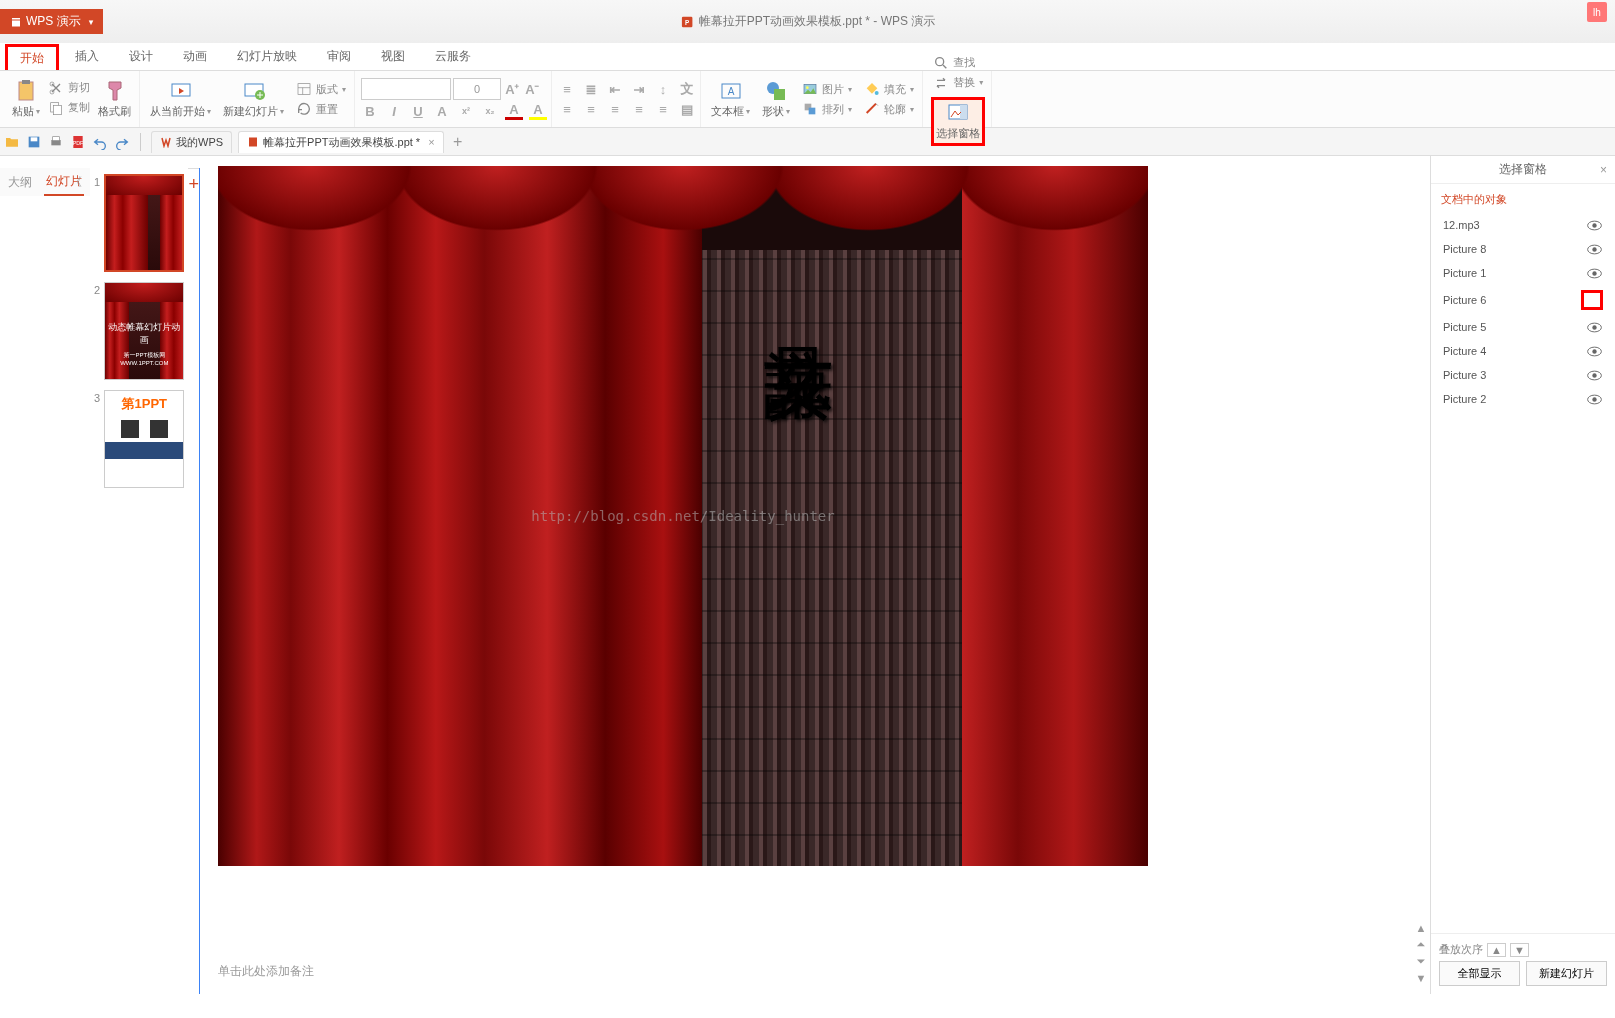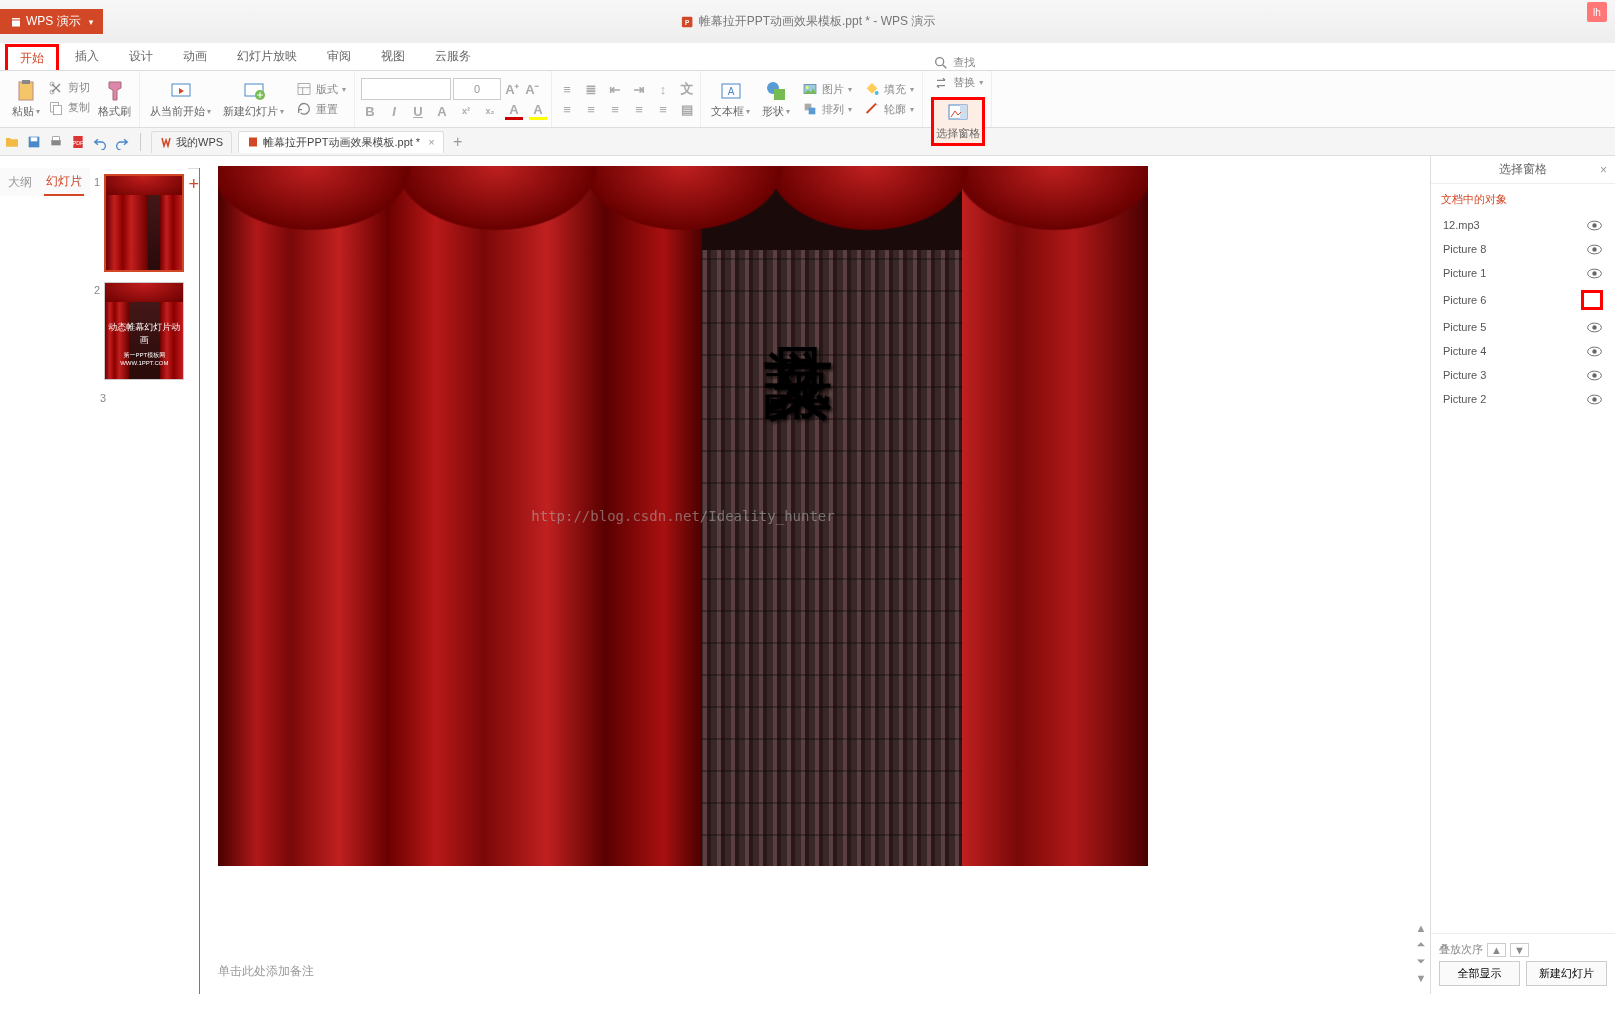--- a/index.html
+++ b/index.html
@@ -408,20 +408,31 @@
             <div class="curtain-r" style="width:30%;"></div>
             <div class="curtain-top"></div>
           <div class="thumb2-txt">
               <div>动态帷幕幻灯片动画</div>
               <div style="font-size:6px;margin-top:4px;">第一PPT模板网 WWW.1PPT.COM</div>
             </div>
         </div>
       </div>
       <div class="thumb-row">
         <div class="thumb-num">3</div>
+        <div class="thumb thumb3">
+          <div class="t3a">
+              <span>第1PPT</span>
+            </div>
+          <div class="t3b">
+              <div class="qr"></div>
+              <div class="qr"></div>
+            </div>
+          <div class="t3c"></div>
+          <div class="t3d"></div>
+        </div>
       </div>
     </div>
     <div class="addslide">+</div>
   </div>
 
   <div class="canvas-area">
     <div class="slide-canvas">
       <div class="stage-wall"></div>
       <div class="big-curt-r"></div>
       <div class="big-curt-l"></div>

